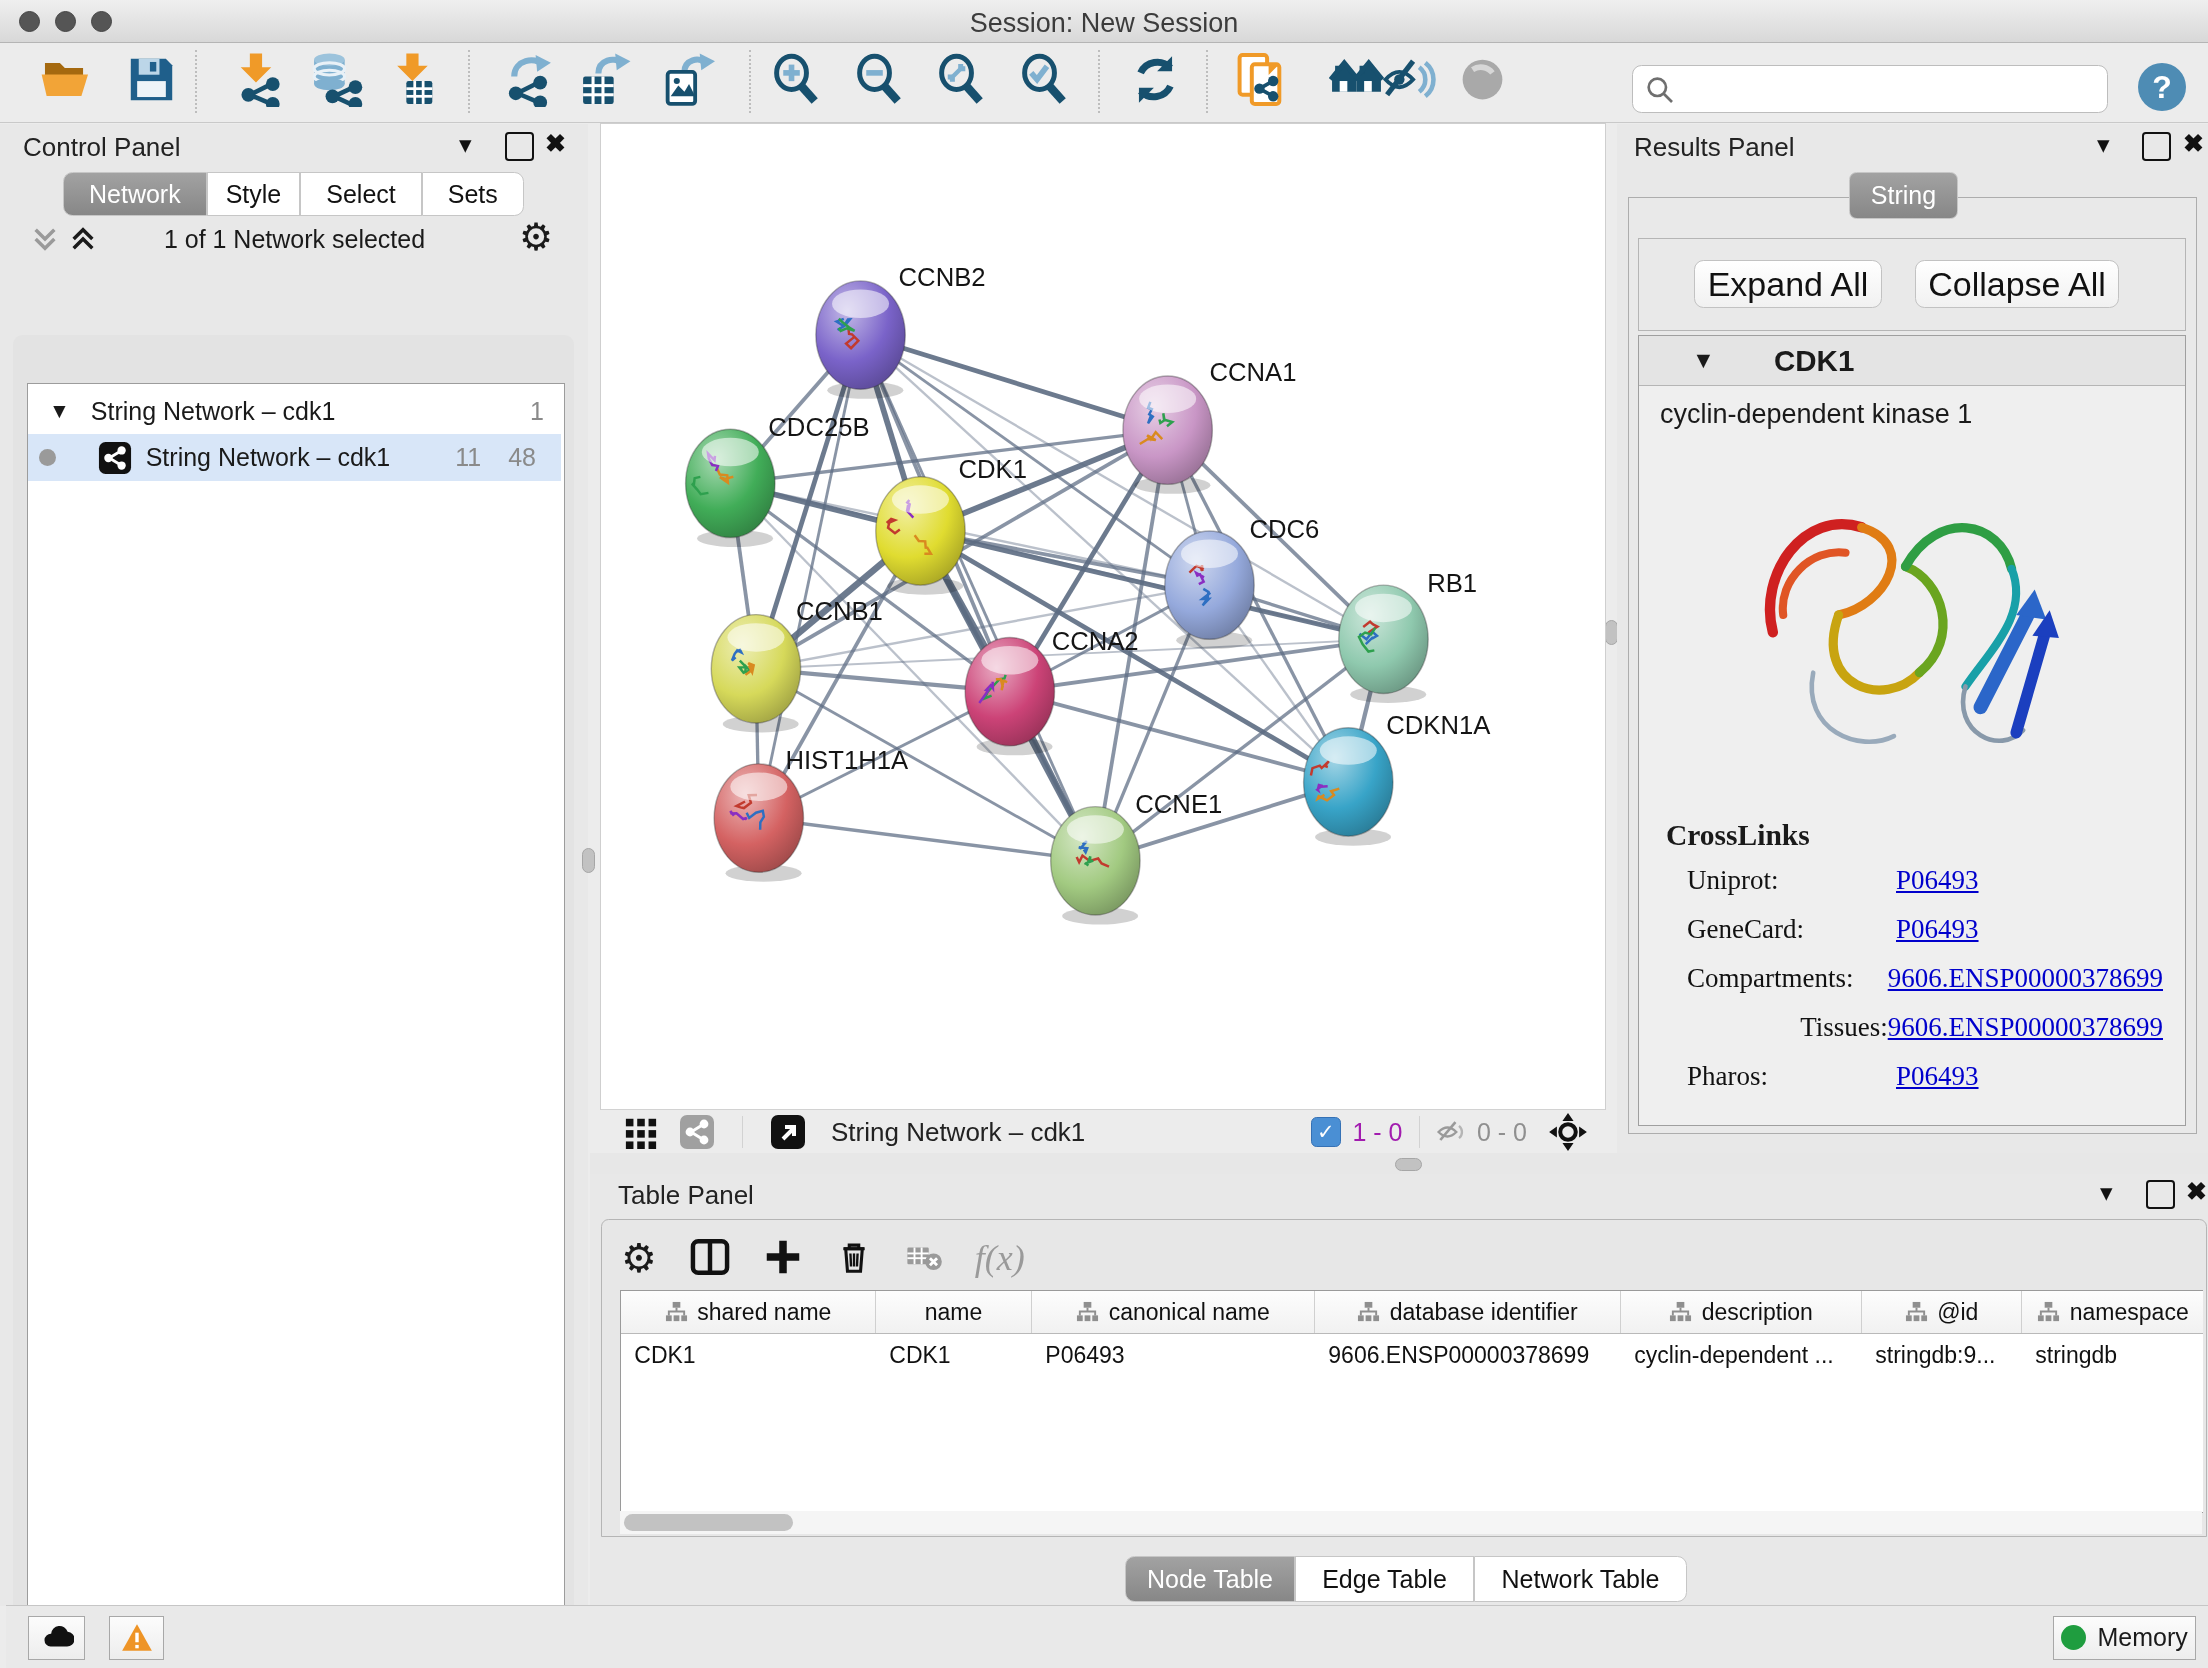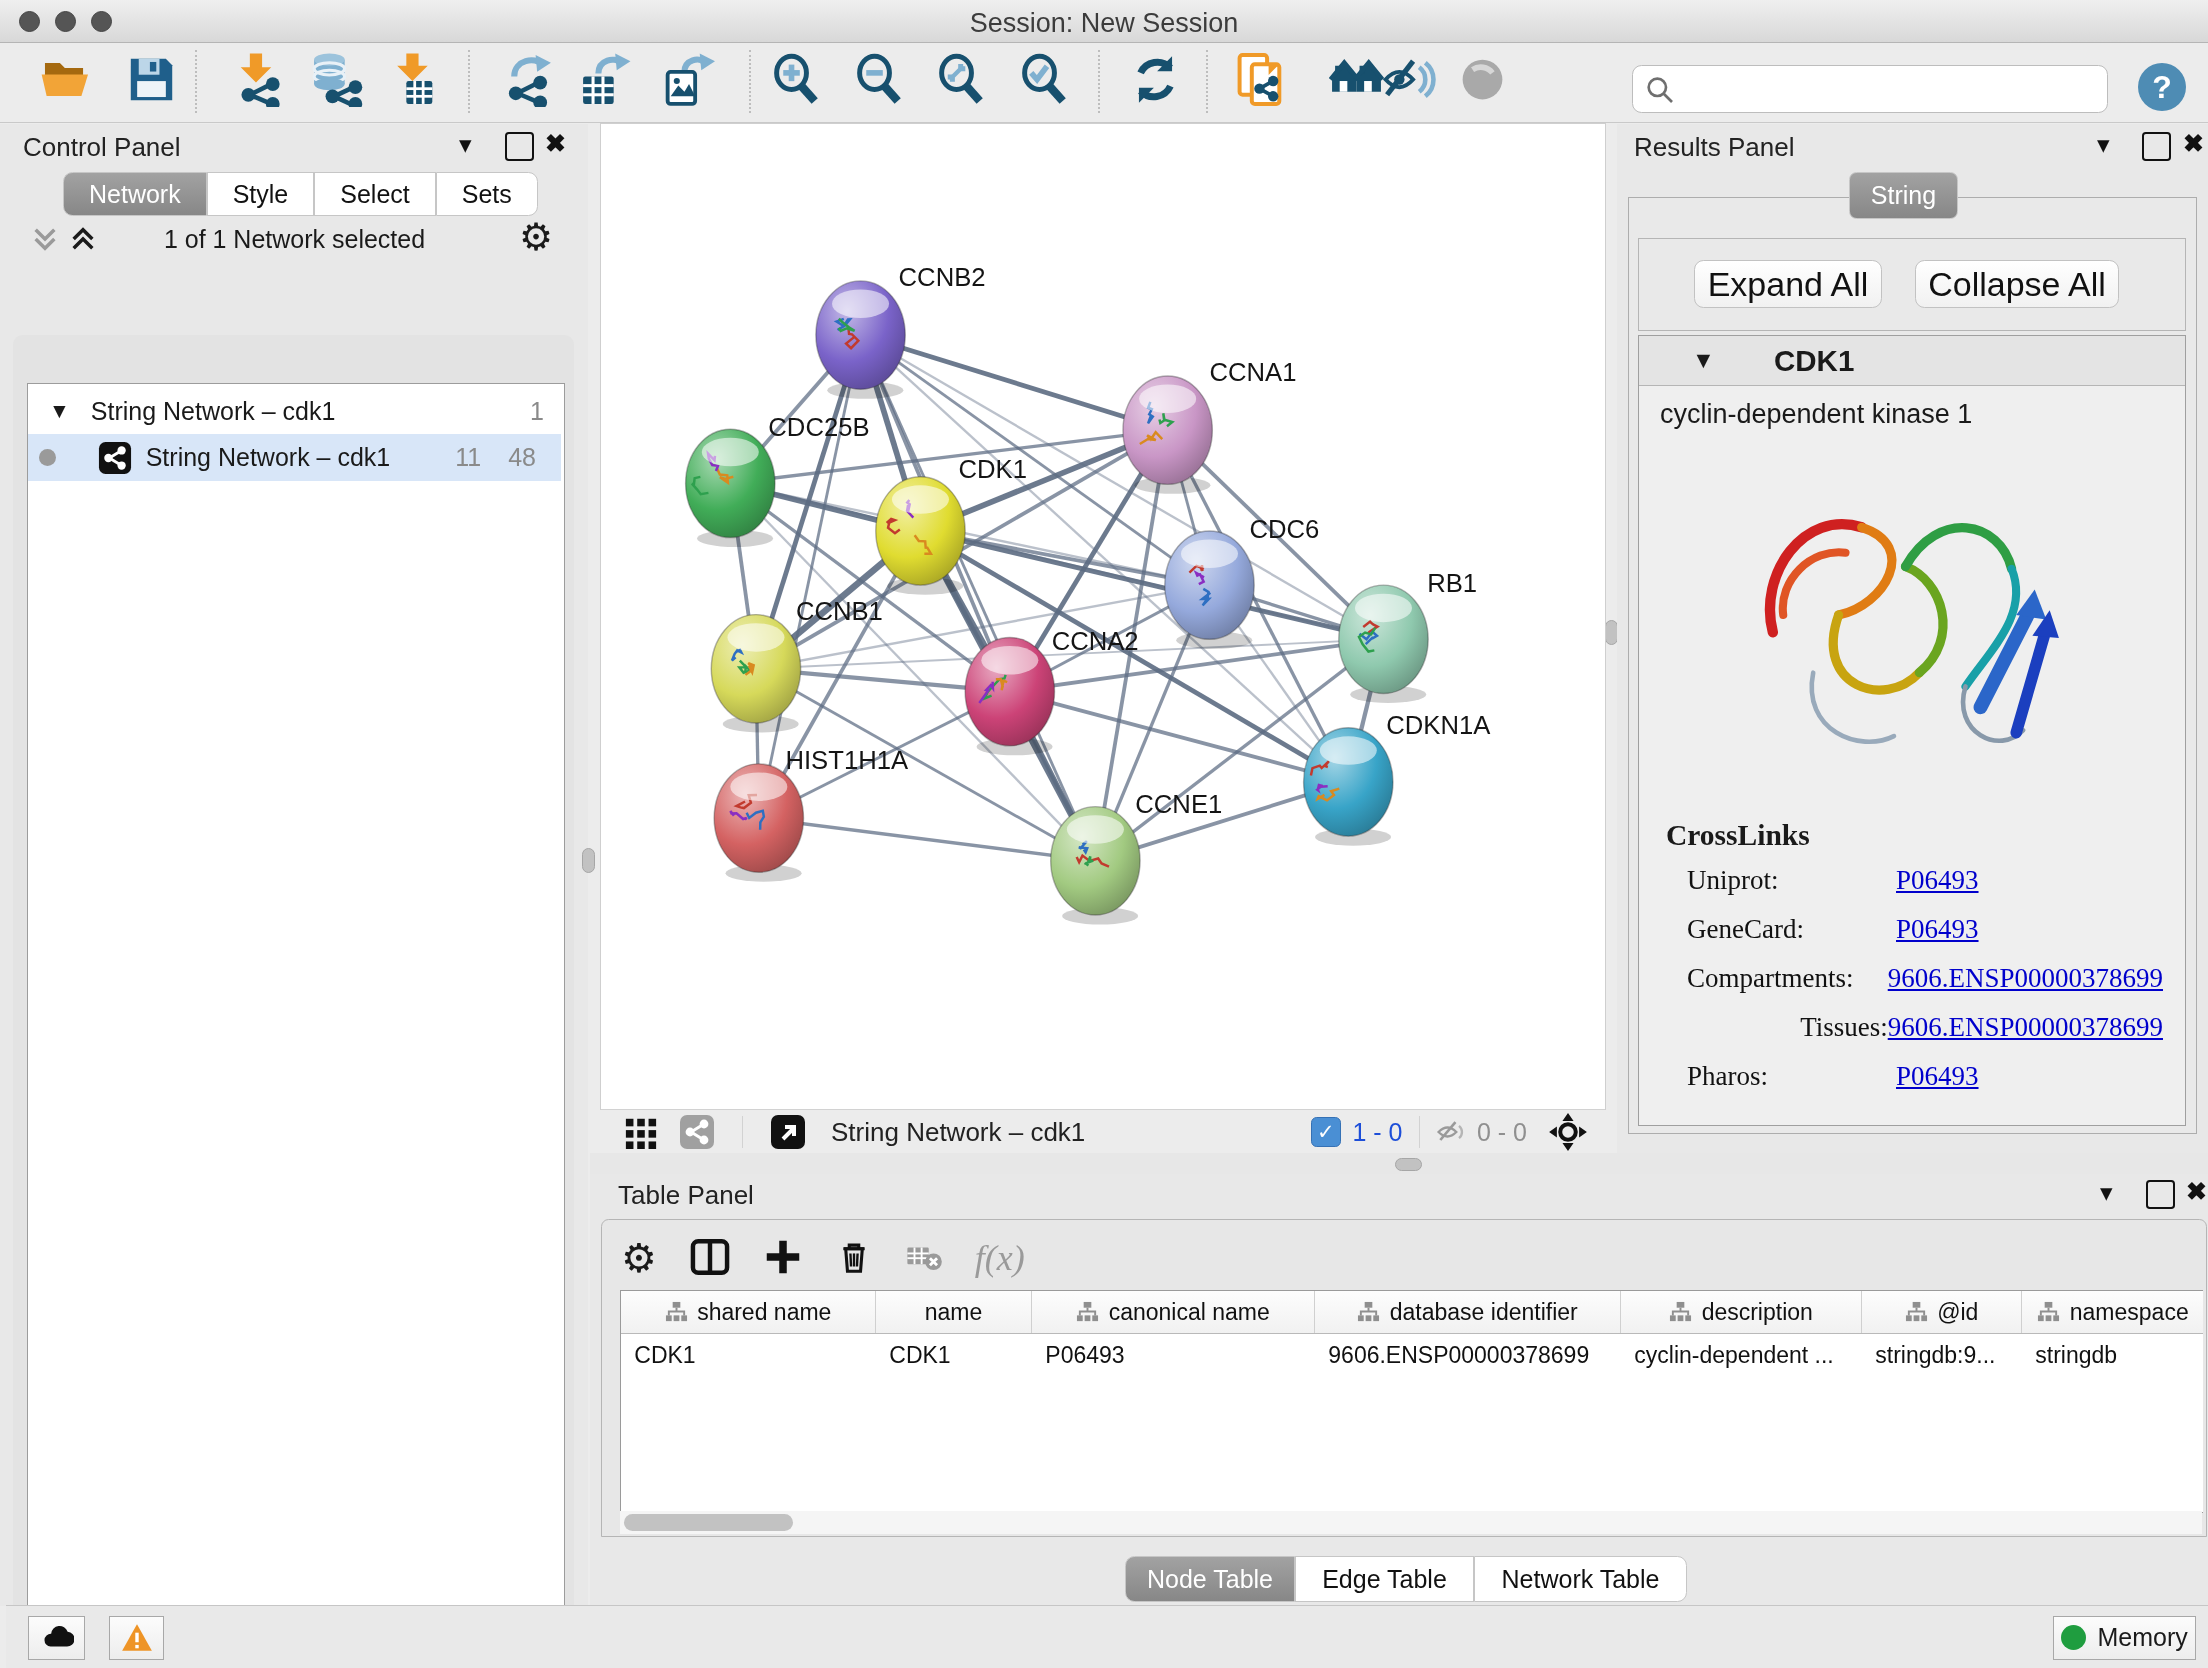--- a/index.html
+++ b/index.html
@@ -266,21 +266,21 @@
   </div>
 
   <div class="abs" style="left:0;top:124px;width:588px;height:1482px;background:#e8e8e8;">
     <div class="abs panel-title" style="left:23px;top:7.6px">Control Panel</div>
     <div class="abs hdr-ico" style="left:459px;top:5.7px">▾</div>
     <span class="abs sq-ico" style="left:505px;top:7.6px"></span>
     <div class="abs hdr-ico" style="left:545px;top:4.8px;font-weight:bold">✖</div>
 
     <div class="abs" id="ctl-tabs" style="left:63px;top:48px;display:flex;">
         <div class="tabbtn sel" style="padding: 0px 25px;">Network</div>
-        <div class="tabbtn" style="padding: 0px 25px;">Style</div>
+        <div class="tabbtn" style="padding: 0px 18px;">Style</div>
         <div class="tabbtn" style="padding: 0px 25px;">Select</div>
         <div class="tabbtn" style="padding: 0px 25px;">Sets</div>
       </div>
 
     <div class="abs ctl-inner"></div>
 
     <div class="abs" style="left:28.5px;top:99px;">
       <svg width="32" height="32" viewBox="0 0 24 24">
           <path d="M5 5 l7 7 7-7 M5 12 l7 7 7-7" stroke="#9a9a9a" stroke-width="2.6" fill="none"></path>
         </svg></div>
@@ -561,21 +561,21 @@
     <span style="margin-left:27px;height:32px;border-left:1.9px solid #d2d2d2;"></span>
     <span style="margin-left:27px;display:inline-flex;">
       <svg width="36" height="36" viewBox="0 0 36 36">
           <rect x="1" y="1" width="34" height="34" rx="7" fill="#111"></rect>
           <path d="M13 25 L24 14 M24 22 v-9 h-9" stroke="#fff" stroke-width="4" fill="none"></path>
         </svg>
       </span>
     <span style="margin-left:25px;font-size:26px;color:#222;">String Network – cdk1</span>
     <span style="margin-left:auto;display:inline-flex;align-items:center;">
       <span style="width:28.5px;height:28.5px;border-radius:5.7px;background:#4a8fd4;border:1.9px solid #3571b5;color:#fff;font-size:21px;display:flex;align-items:center;justify-content:center;">✓</span>
-      <span style="margin-left:11.4px;font-size:25px;color:#1d4ed8;">1 - 0</span>
+      <span style="margin-left:11.4px;font-size:25px;color:#a21caf;">1 - 0</span>
     </span>
     <span style="margin-left:17px;height:32px;border-left:1.9px solid #d2d2d2;"></span>
     <span style="margin-left:15px;display:inline-flex;align-items:center;">
       <svg width="32" height="32" viewBox="0 0 36 36">
           <path d="M4 18 Q14 8 24 18 Q14 28 4 18z" fill="none" stroke="#9a9a9a" stroke-width="2.6"></path>
           <line x1="6" y1="27" x2="23" y2="7" stroke="#9a9a9a" stroke-width="3"></line>
           <path d="M27 11 a9 9 0 0 1 0 14" stroke="#b5b5b5" stroke-width="2.6" fill="none"></path>
         </svg>
       <span style="margin-left:9.5px;font-size:25px;color:#8f8f8f;">0 - 0</span>
     </span>

